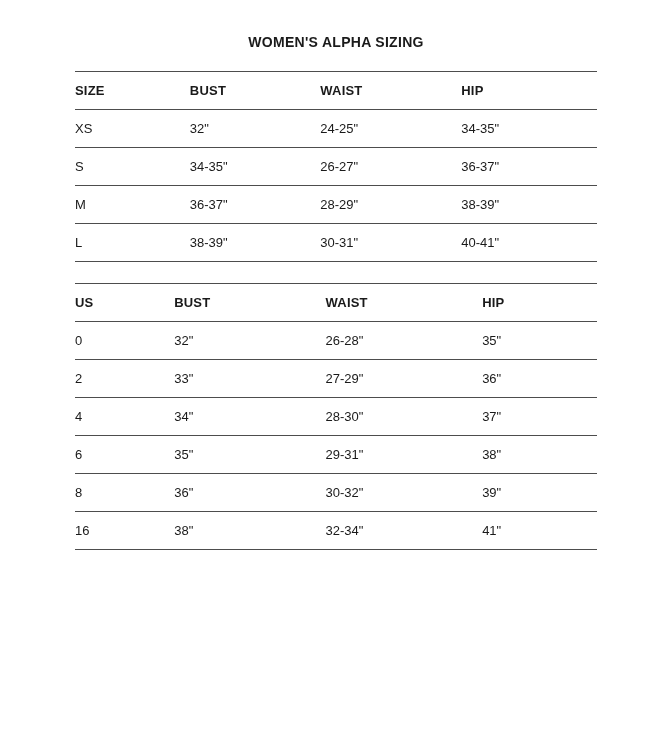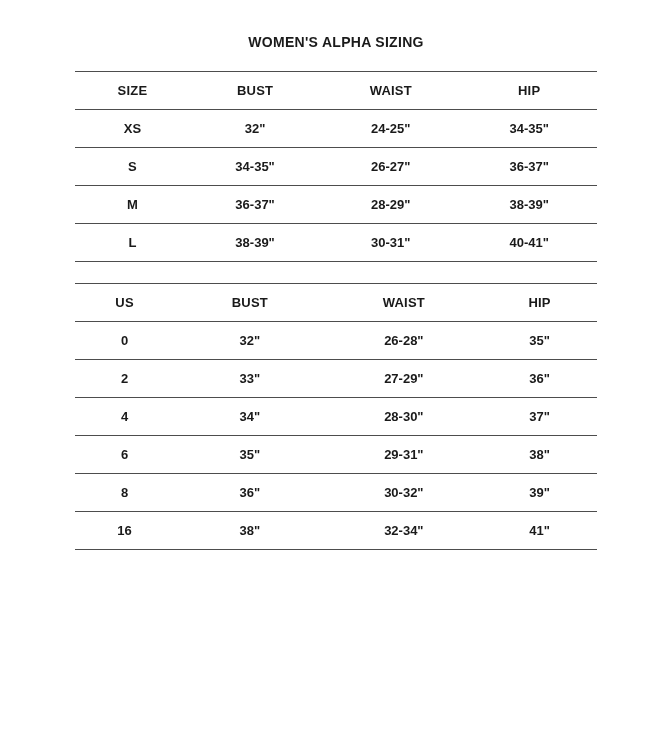--- a/index.html
+++ b/index.html
@@ -37,31 +37,31 @@
   table.size-table {
     width: 100%;
     margin-top: 21px;
     border-collapse: collapse;
     border-top: 1px solid var(--line);
   }
   table.size-table th,
   table.size-table td {
     height: 38px;
     border-bottom: 1px solid var(--line);
-    text-align: center;
+    text-align: left;
     vertical-align: middle;
     font-size: 13px;
     color: var(--text);
     white-space: nowrap;
   }
   table.size-table th {
     font-weight: bold;
     letter-spacing: 0.2px;
   }
-  table.size-table td { font-weight: bold; }
+  table.size-table td { font-weight: normal; }
   
   .t0 .c1 { width: 22%; } .t0 .c2 { width: 25%; } .t0 .c3 { width: 27%; } .t0 .c4 { width: 26%; }
   .t1 .c1 { width: 19%; } .t1 .c2 { width: 29%; } .t1 .c3 { width: 30%; } .t1 .c4 { width: 22%; }
 </style>
 </head>
 <body>
 
 <div class="page">
   <div class="chart-wrap">
 

